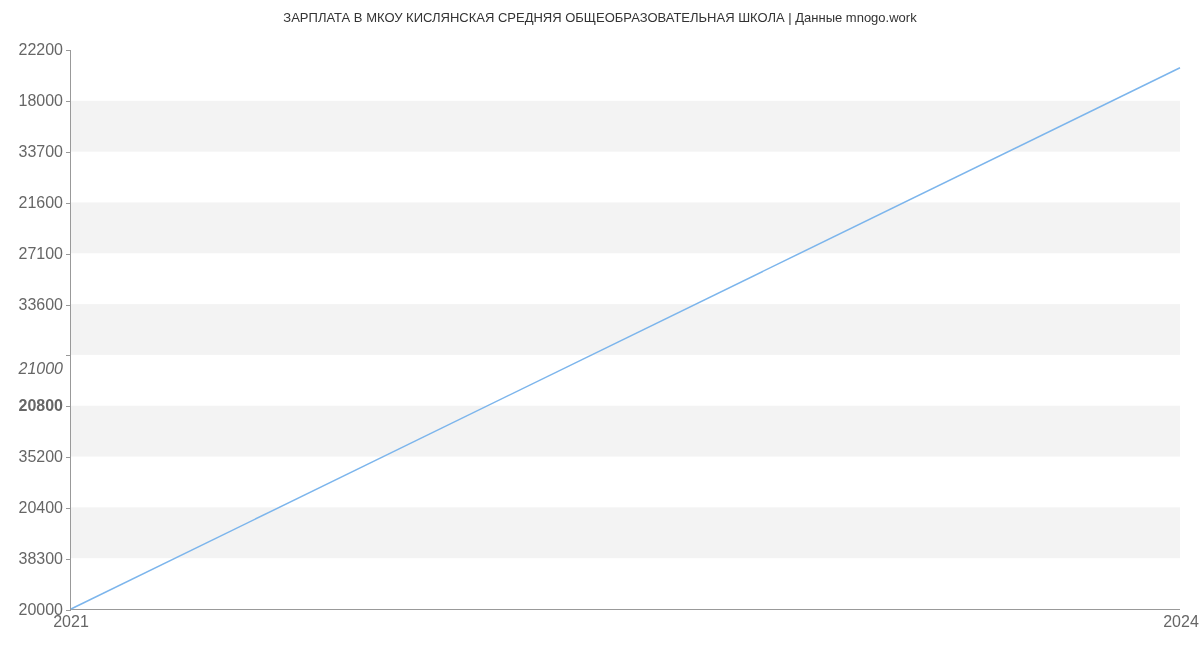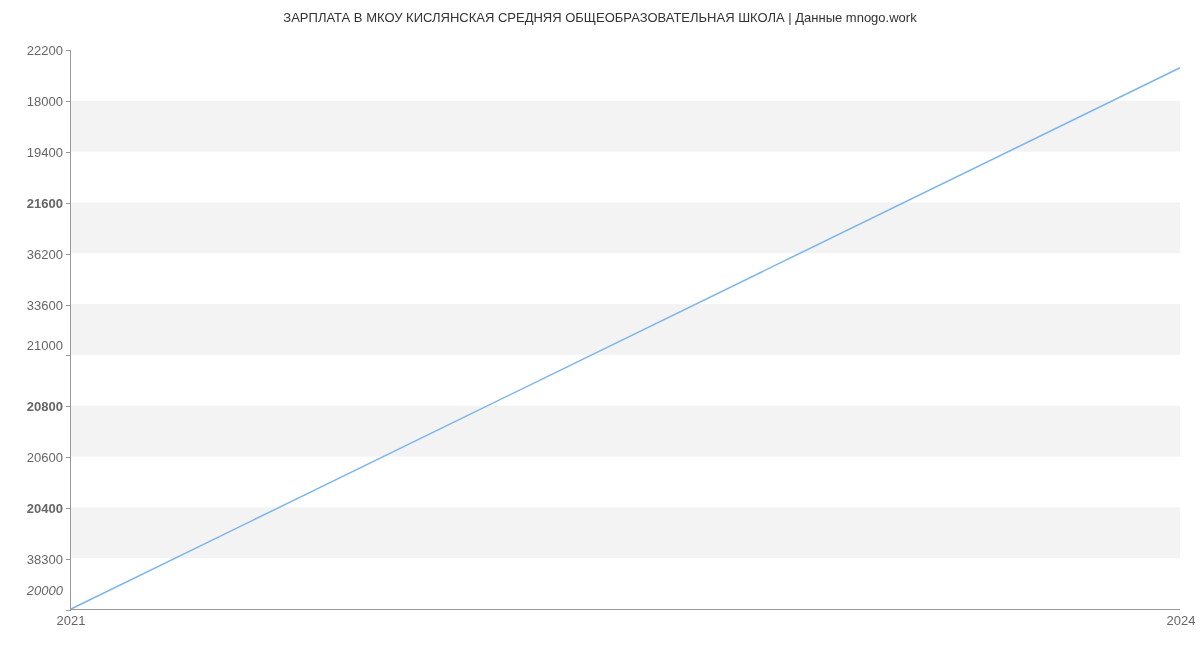--- a/index.html
+++ b/index.html
@@ -48,21 +48,21 @@
     fill: #f3f3f3;
   }
   .line {
     fill: none;
     stroke: #7cb5ec;
     stroke-width: 1.5;
   }
   .ytick, .xtick {
     position: absolute;
     color: #666666;
-    font-size: 13px;
+    font-size: 16px;
   }
   .ytick {
     width: 60px;
     text-align: right;
     left: -68px;
     transform: translateY(-50%);
   }
   .xtick {
     top: 100%;
     margin-top: 4px;
@@ -83,39 +83,39 @@
   <div class="title">ЗАРПЛАТА В МКОУ КИСЛЯНСКАЯ СРЕДНЯЯ ОБЩЕОБРАЗОВАТЕЛЬНАЯ ШКОЛА | Данные mnogo.work</div>
   <div class="plot" id="plot">
     <svg id="plot-svg" viewBox="0 0 1110 560" preserveAspectRatio="none">
         <rect class="gridband" x="0" y="458.1818181818182" width="1110" height="50.90909090909088"></rect>
         <rect class="gridband" x="0" y="356.3636363636364" width="1110" height="50.90909090909088"></rect>
         <rect class="gridband" x="0" y="254.54545454545456" width="1110" height="50.909090909090935"></rect>
         <rect class="gridband" x="0" y="152.7272727272727" width="1110" height="50.909090909090935"></rect>
         <rect class="gridband" x="0" y="50.909090909090935" width="1110" height="50.90909090909088"></rect>
         <path class="line" d="M 0 560 L 1110 17.81818181818187"></path>
       </svg>
-  <div class="ytick" style="top: 540px; font-style: italic;">20000</div>
+  <div class="ytick" style="top: 560px;">20000</div>
       <div class="ytick-mark" style="top: 560px;"></div>
       <div class="ytick" style="top: 509.091px;">38300</div>
       <div class="ytick-mark" style="top: 509.091px;"></div>
-      <div class="ytick" style="top: 458.182px; font-weight: bold;">20400</div>
+      <div class="ytick" style="top: 458.182px;">20400</div>
       <div class="ytick-mark" style="top: 458.182px;"></div>
-      <div class="ytick" style="top: 407.273px;">20600</div>
+      <div class="ytick" style="top: 407.273px;">35200</div>
       <div class="ytick-mark" style="top: 407.273px;"></div>
       <div class="ytick" style="top: 356.364px; font-weight: bold;">20800</div>
       <div class="ytick-mark" style="top: 356.364px;"></div>
-      <div class="ytick" style="top: 295px;">21000</div>
+      <div class="ytick" style="top: 319px; font-style: italic;">21000</div>
       <div class="ytick-mark" style="top: 305.455px;"></div>
       <div class="ytick" style="top: 254.545px;">33600</div>
       <div class="ytick-mark" style="top: 254.545px;"></div>
-      <div class="ytick" style="top: 203.636px;">36200</div>
+      <div class="ytick" style="top: 203.636px;">27100</div>
       <div class="ytick-mark" style="top: 203.636px;"></div>
-      <div class="ytick" style="top: 152.727px; font-weight: bold;">21600</div>
+      <div class="ytick" style="top: 152.727px;">21600</div>
       <div class="ytick-mark" style="top: 152.727px;"></div>
-      <div class="ytick" style="top: 101.818px;">19400</div>
+      <div class="ytick" style="top: 101.818px;">33700</div>
       <div class="ytick-mark" style="top: 101.818px;"></div>
       <div class="ytick" style="top: 50.9091px;">18000</div>
       <div class="ytick-mark" style="top: 50.9091px;"></div>
       <div class="ytick" style="top: 0px;">22200</div>
       <div class="ytick-mark" style="top: 0px;"></div>
       <div class="xtick" style="left: 0px;">2021</div>
       <div class="xtick" style="left: 1110px;">2024</div>
     </div>
 </div>
 

